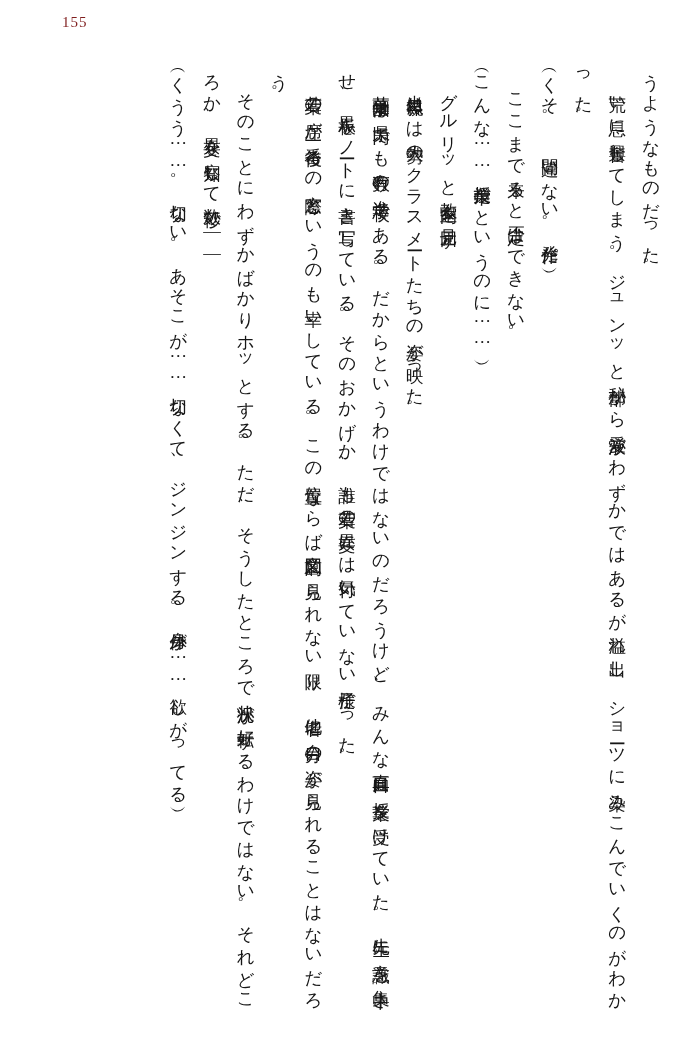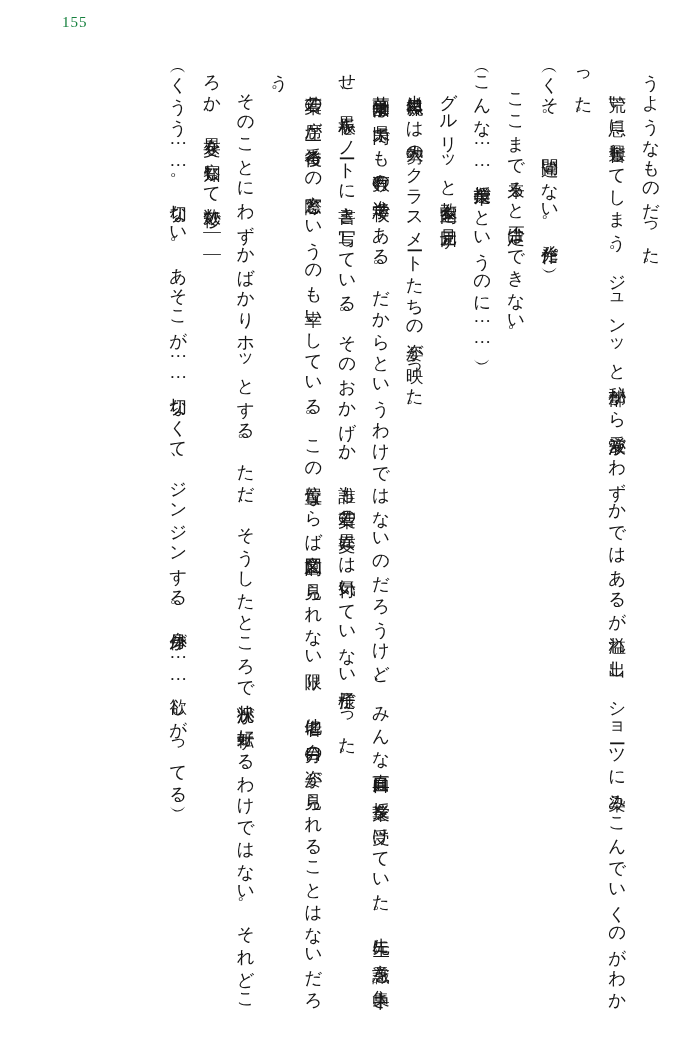--- a/index.html
+++ b/index.html
@@ -19,21 +19,21 @@
     position: absolute;
     inset: 0;
     background: #ffffff;
   }
   #page-number {
     position: absolute;
     top: 14px;
     left: 62px;
     font-size: 15px;
     letter-spacing: 1px;
-    color: #15803d;
+    color: #7f1d1d;
     font-family: "Liberation Serif", "DejaVu Serif", serif;
   }
   #text-body {
     position: absolute;
     top: 62px;
     right: 26px;
     left: 30px;
     height: 940px;
     writing-mode: vertical-rl;
     text-orientation: upright;

